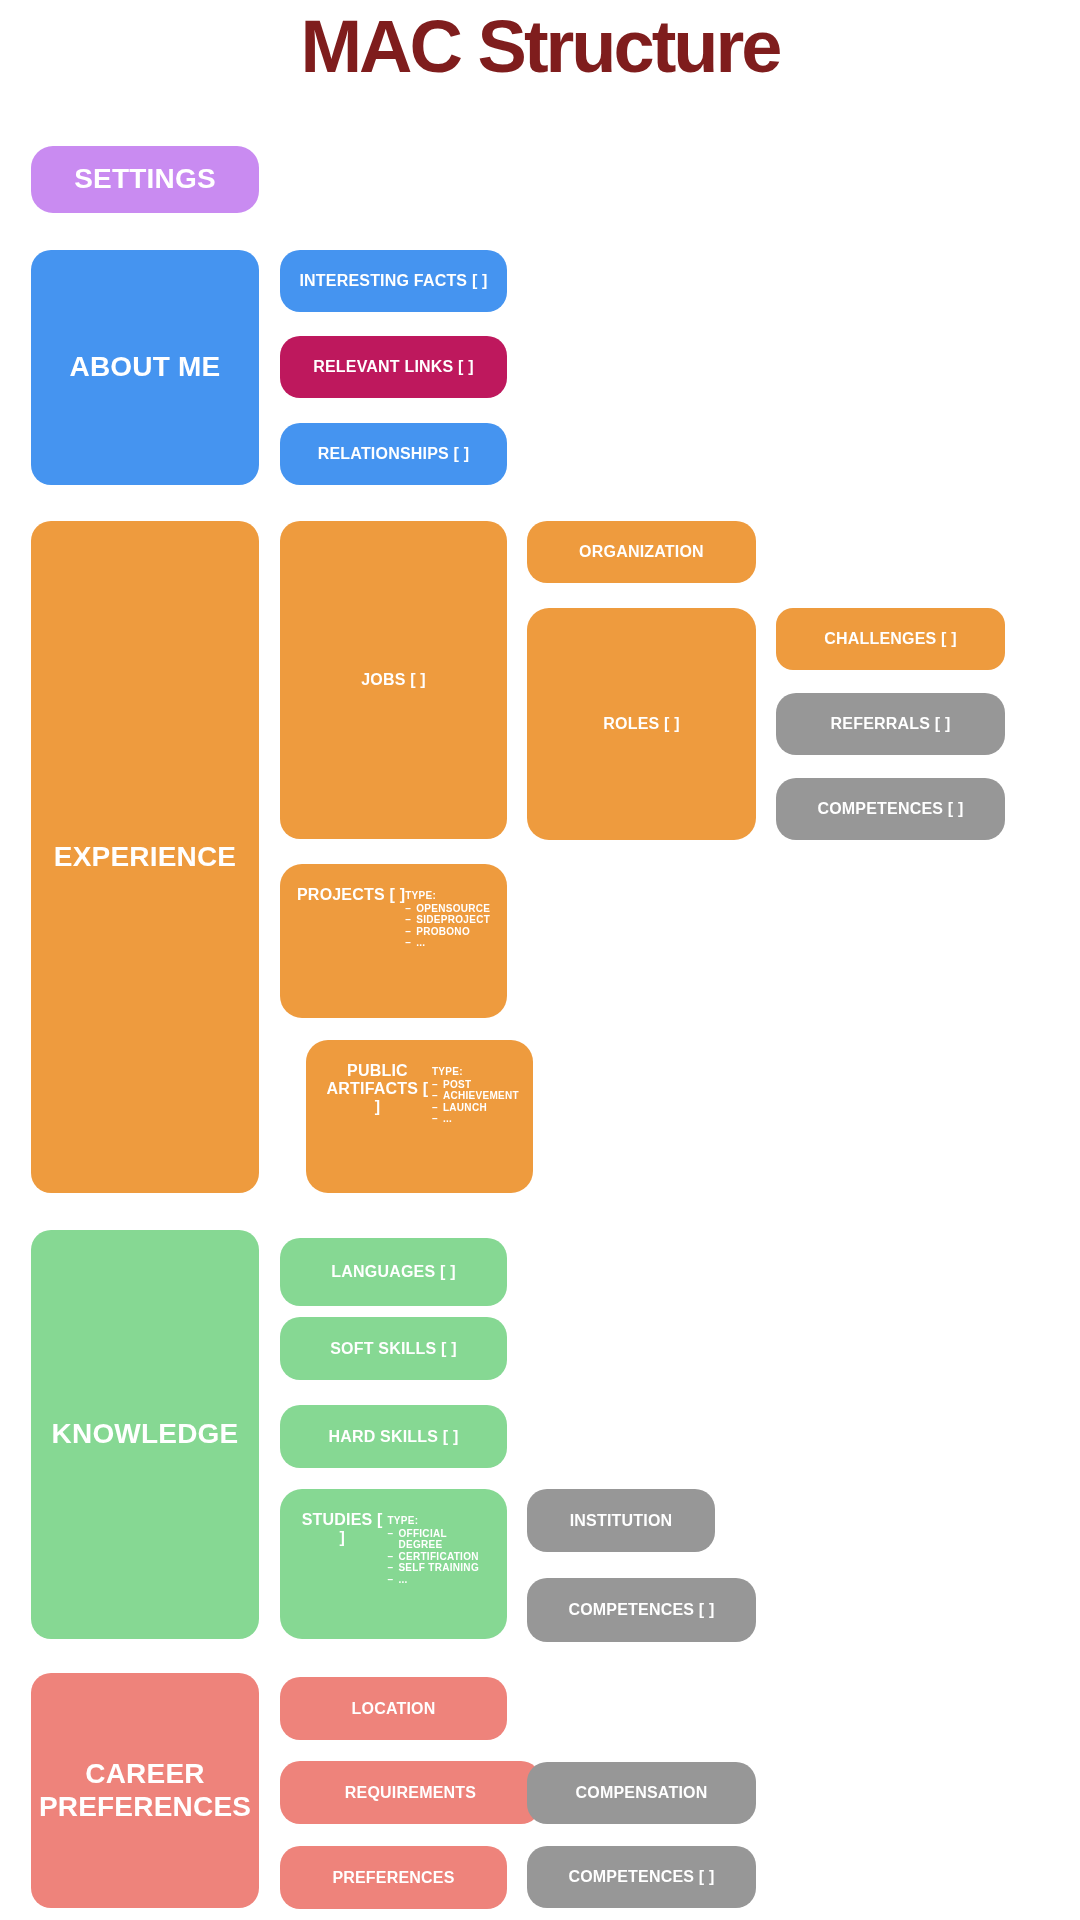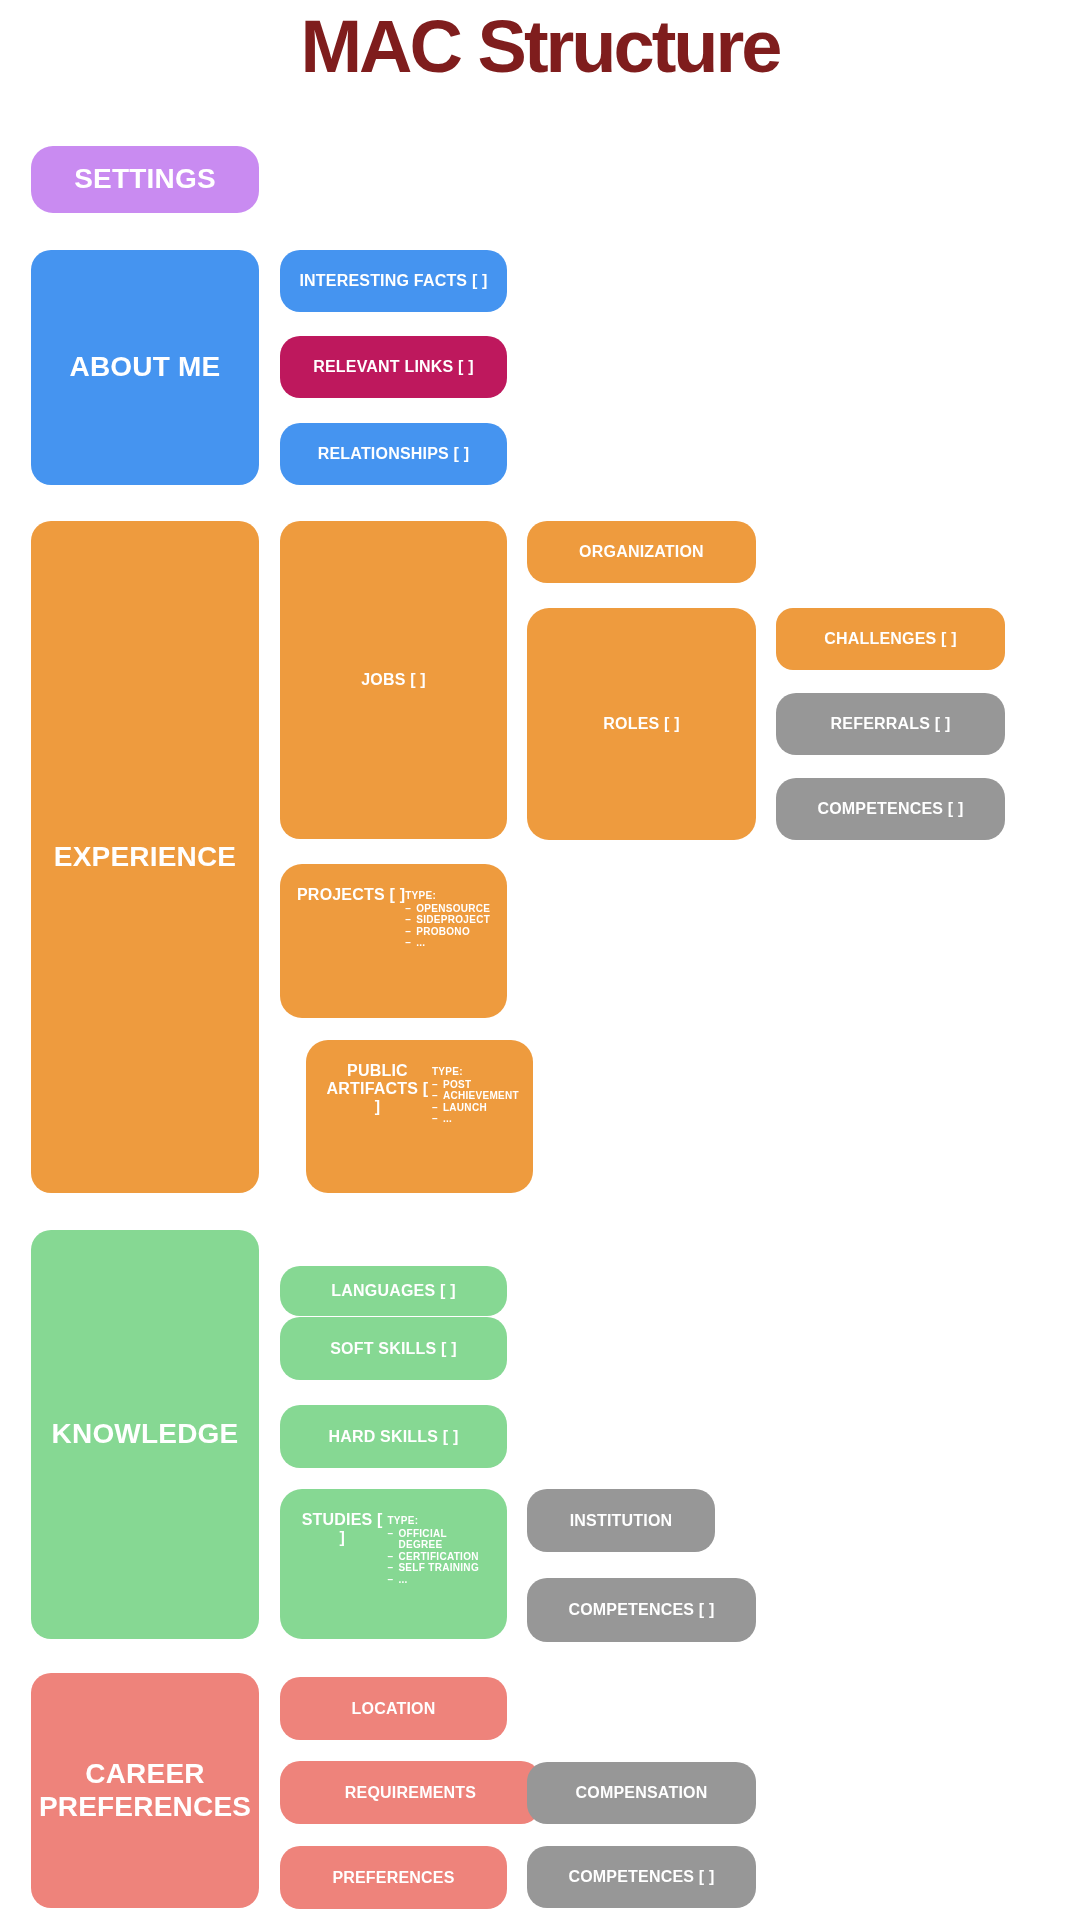--- a/index.html
+++ b/index.html
@@ -110,21 +110,21 @@
       <div class="titem">
           <span class="dash">–</span>
           <span>...</span>
         </div>
     </div>
   </div>
 
   <div class="node r-lg" style="left: 31px; top: 1230px; width: 228px; height: 409px; background-color: rgb(134, 216, 147);">
     <span class="lbl-big">KNOWLEDGE</span>
   </div>
-  <div class="node r-sm" style="left: 280px; top: 1266px; width: 227px; height: 50px; background-color: rgb(134, 216, 147);">
+  <div class="node r-sm" style="left: 280px; top: 1238px; width: 227px; height: 68px; background-color: rgb(134, 216, 147);">
     <span class="lbl-sm">LANGUAGES [ ]</span>
   </div>
   <div class="node r-sm" style="left: 280px; top: 1317px; width: 227px; height: 63px; background-color: rgb(134, 216, 147);">
     <span class="lbl-sm">SOFT SKILLS [ ]</span>
   </div>
   <div class="node r-sm" style="left: 280px; top: 1405px; width: 227px; height: 63px; background-color: rgb(134, 216, 147);">
     <span class="lbl-sm">HARD SKILLS [ ]</span>
   </div>
 
   <div class="node r-md detail" style="left: 280px; top: 1489px; width: 227px; height: 150px; background-color: rgb(134, 216, 147);">

